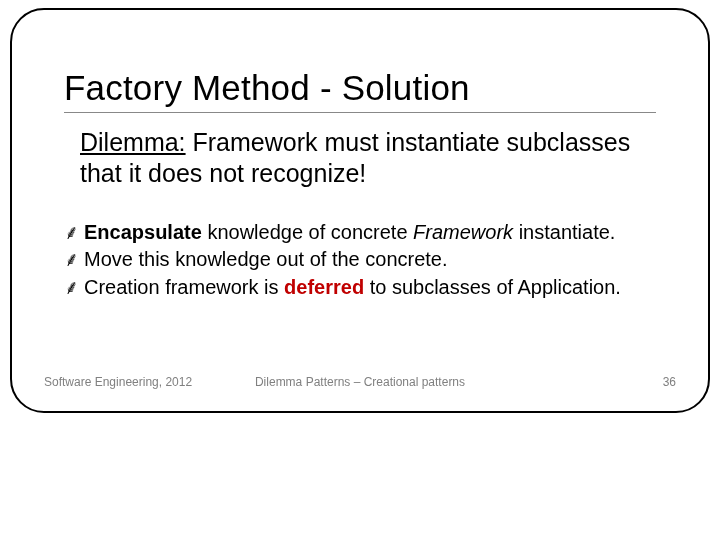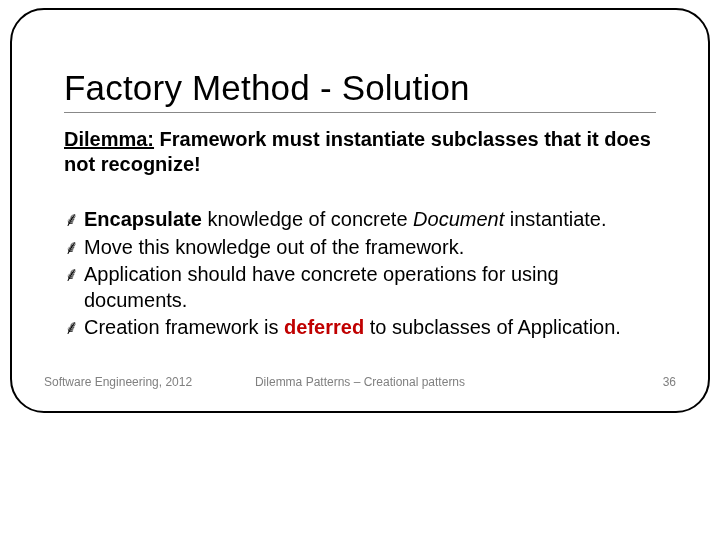--- a/index.html
+++ b/index.html
@@ -34,24 +34,23 @@
     font-weight: 400;
     margin: 0 0 4px 0;
     letter-spacing: 0.2px;
   }
   .title-rule {
     border: none;
     border-top: 1px solid #888;
     margin: 0 0 14px 0;
   }
   .dilemma {
-    font-size: 20px;
+    font-size: 25px;
     line-height: 1.25;
-    margin: 0 0 30px 0;
-    font-weight: bold;
+    margin: 0 0 30px 16px;
   }
   .dilemma .lead {
     text-decoration: underline;
   }
   .bullets {
     font-size: 20px;
     line-height: 1.28;
   }
   .bullet {
     margin: 0 0 2px 0;
@@ -110,30 +109,27 @@
     <h1 class="title">Factory Method - Solution</h1>
     <hr class="title-rule">
 
     <p class="dilemma">
       <span class="lead">Dilemma:</span><span> Framework must instantiate subclasses that it does not recognize!</span>
     </p>
 
     <div class="bullets">
 
       <p class="bullet">
-        <span class="marker">⸙</span><span class="bold">Encapsulate</span><span> knowledge of concrete </span><span class="italic">Document</span><span> instantiate.</span>
+        <span class="marker">⸙</span><span class="bold">Encapsulate</span><span> knowledge of concrete </span><span class="italic">Framework</span><span> instantiate.</span>
       </p>
 
       <p class="bullet">
-        <span class="marker">⸙</span><span>Move this knowledge out of the framework.</span>
+        <span class="marker">⸙</span><span>Move this knowledge out of the concrete.</span>
       </p>
 
-      <p class="bullet">
-        <span class="marker">⸙</span><span>Application should have concrete operations for using documents.</span>
-      </p>
 
       <p class="bullet">
         <span class="marker">⸙</span><span>Creation framework is </span><span class="deferred">deferred</span><span> to subclasses of Application.</span>
       </p>
 
     </div>
 
   </div>
 
   <div class="footer">

